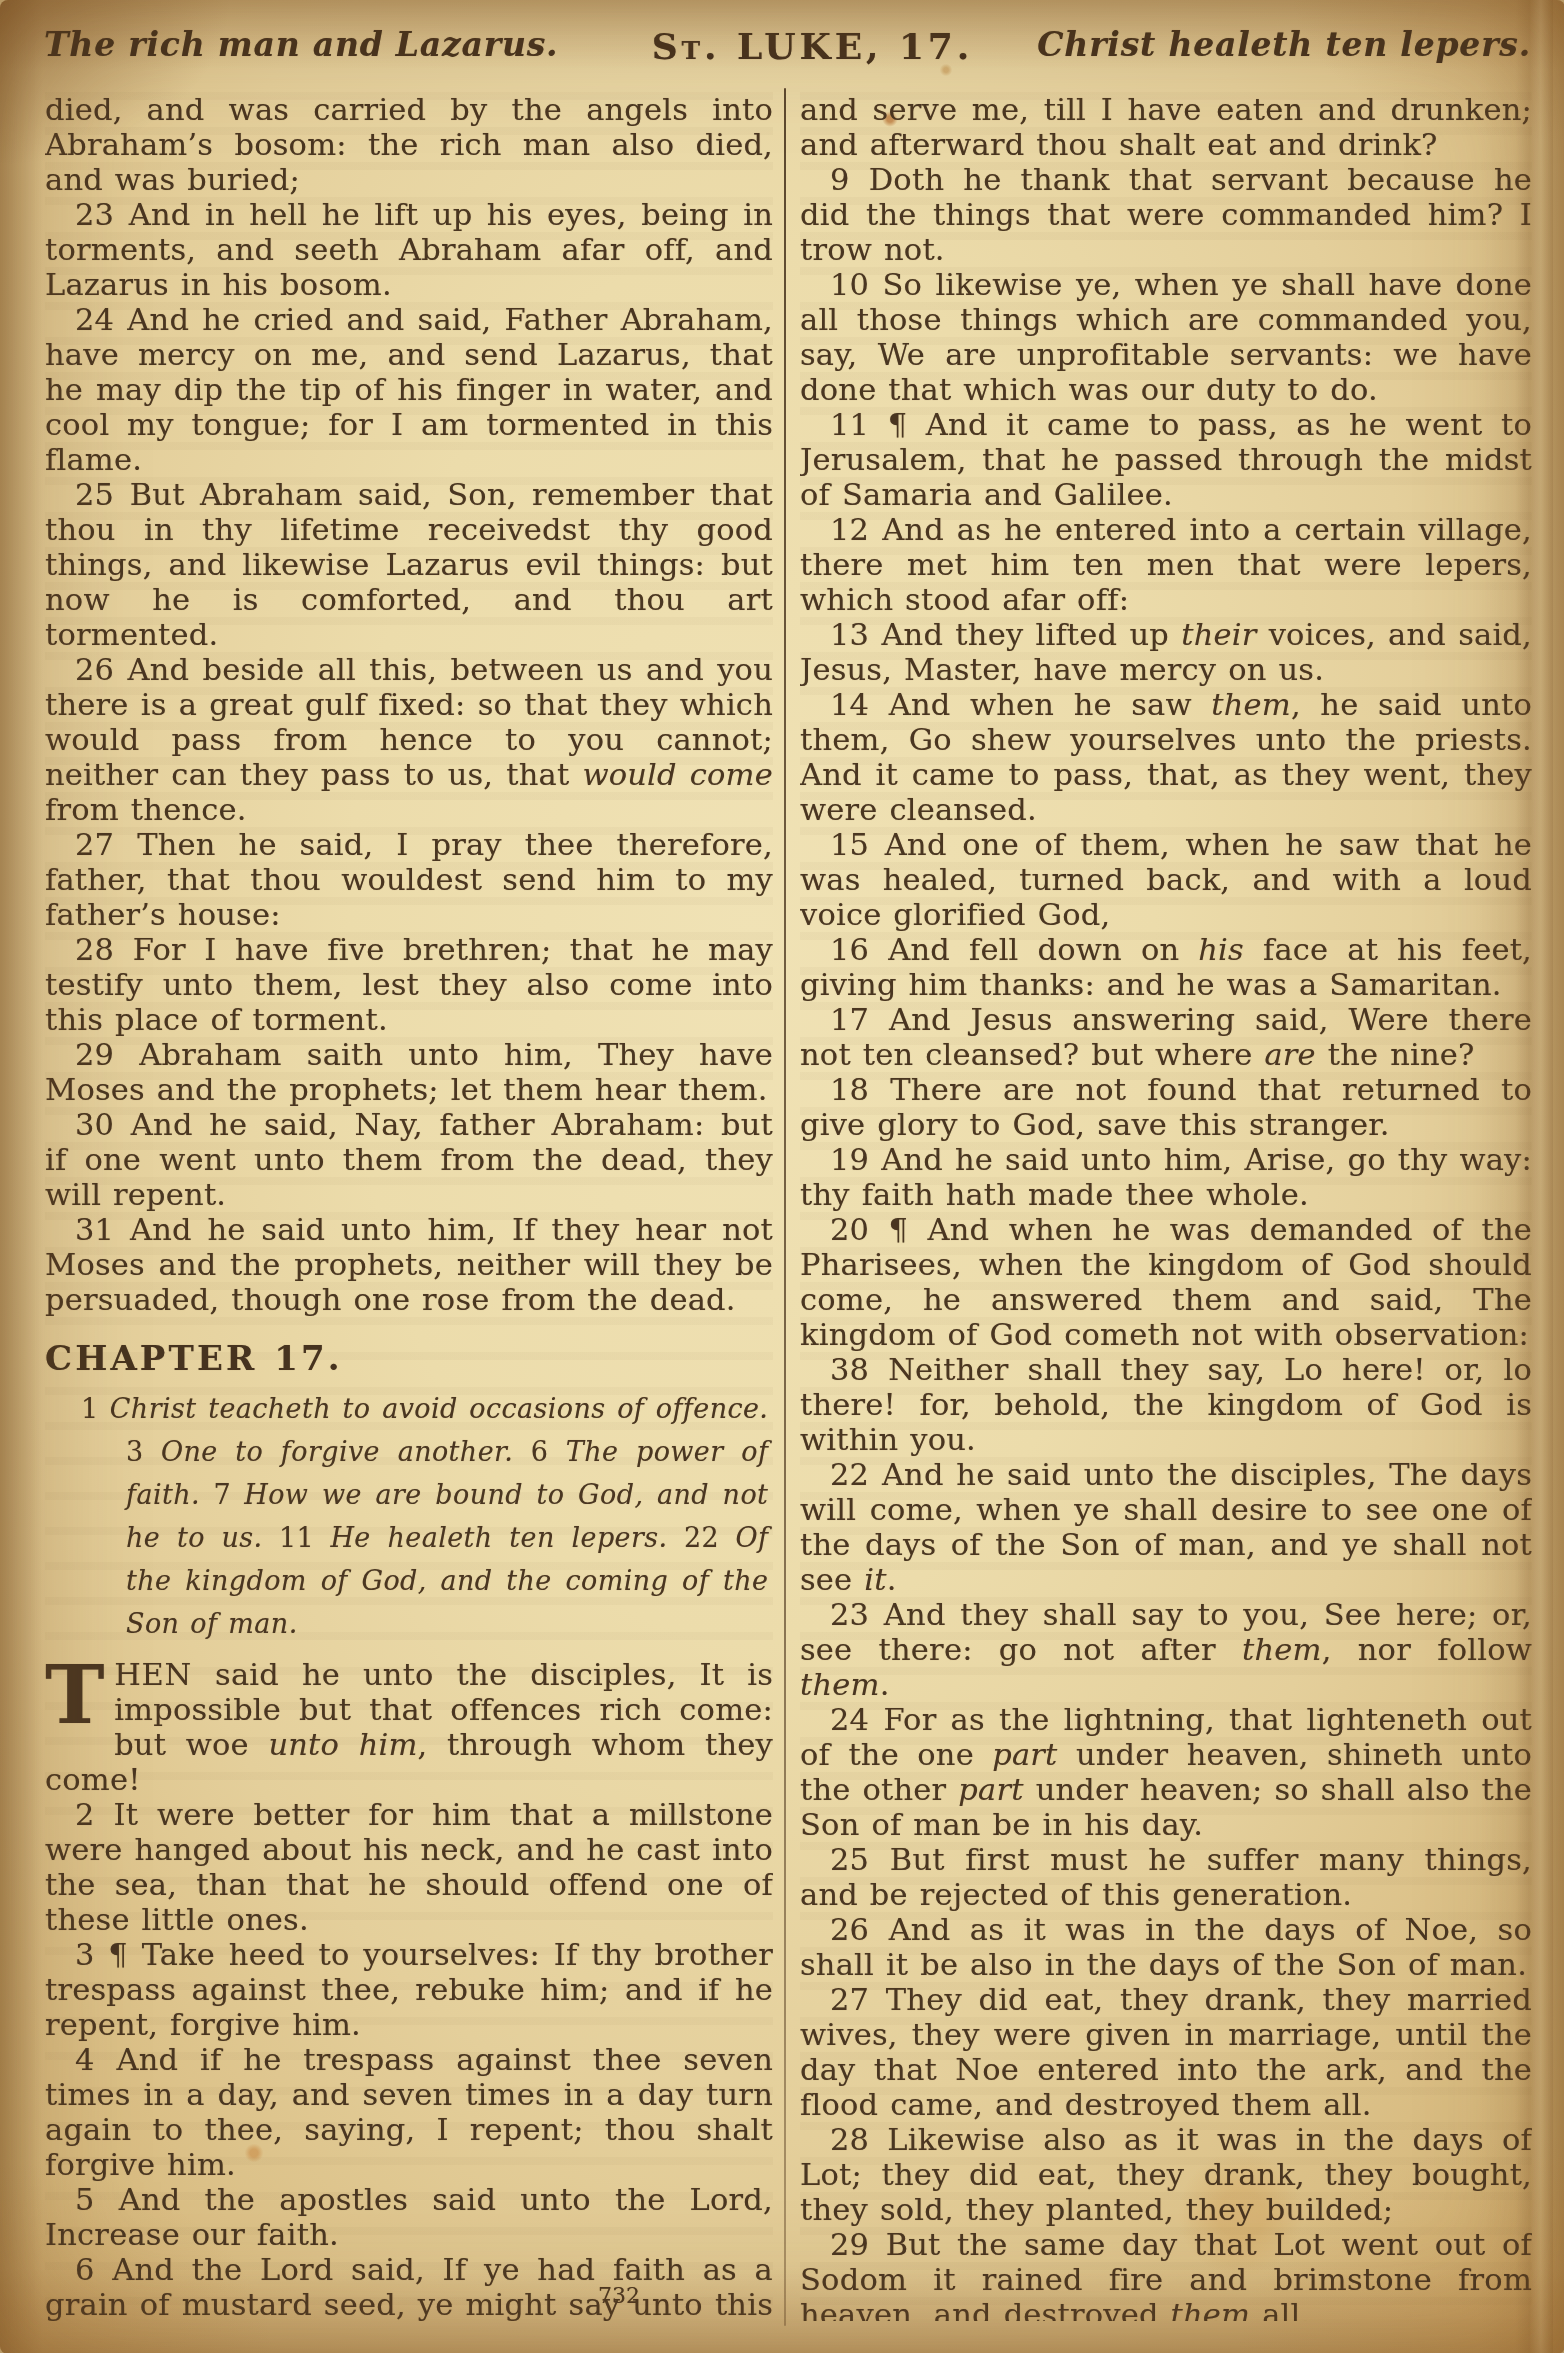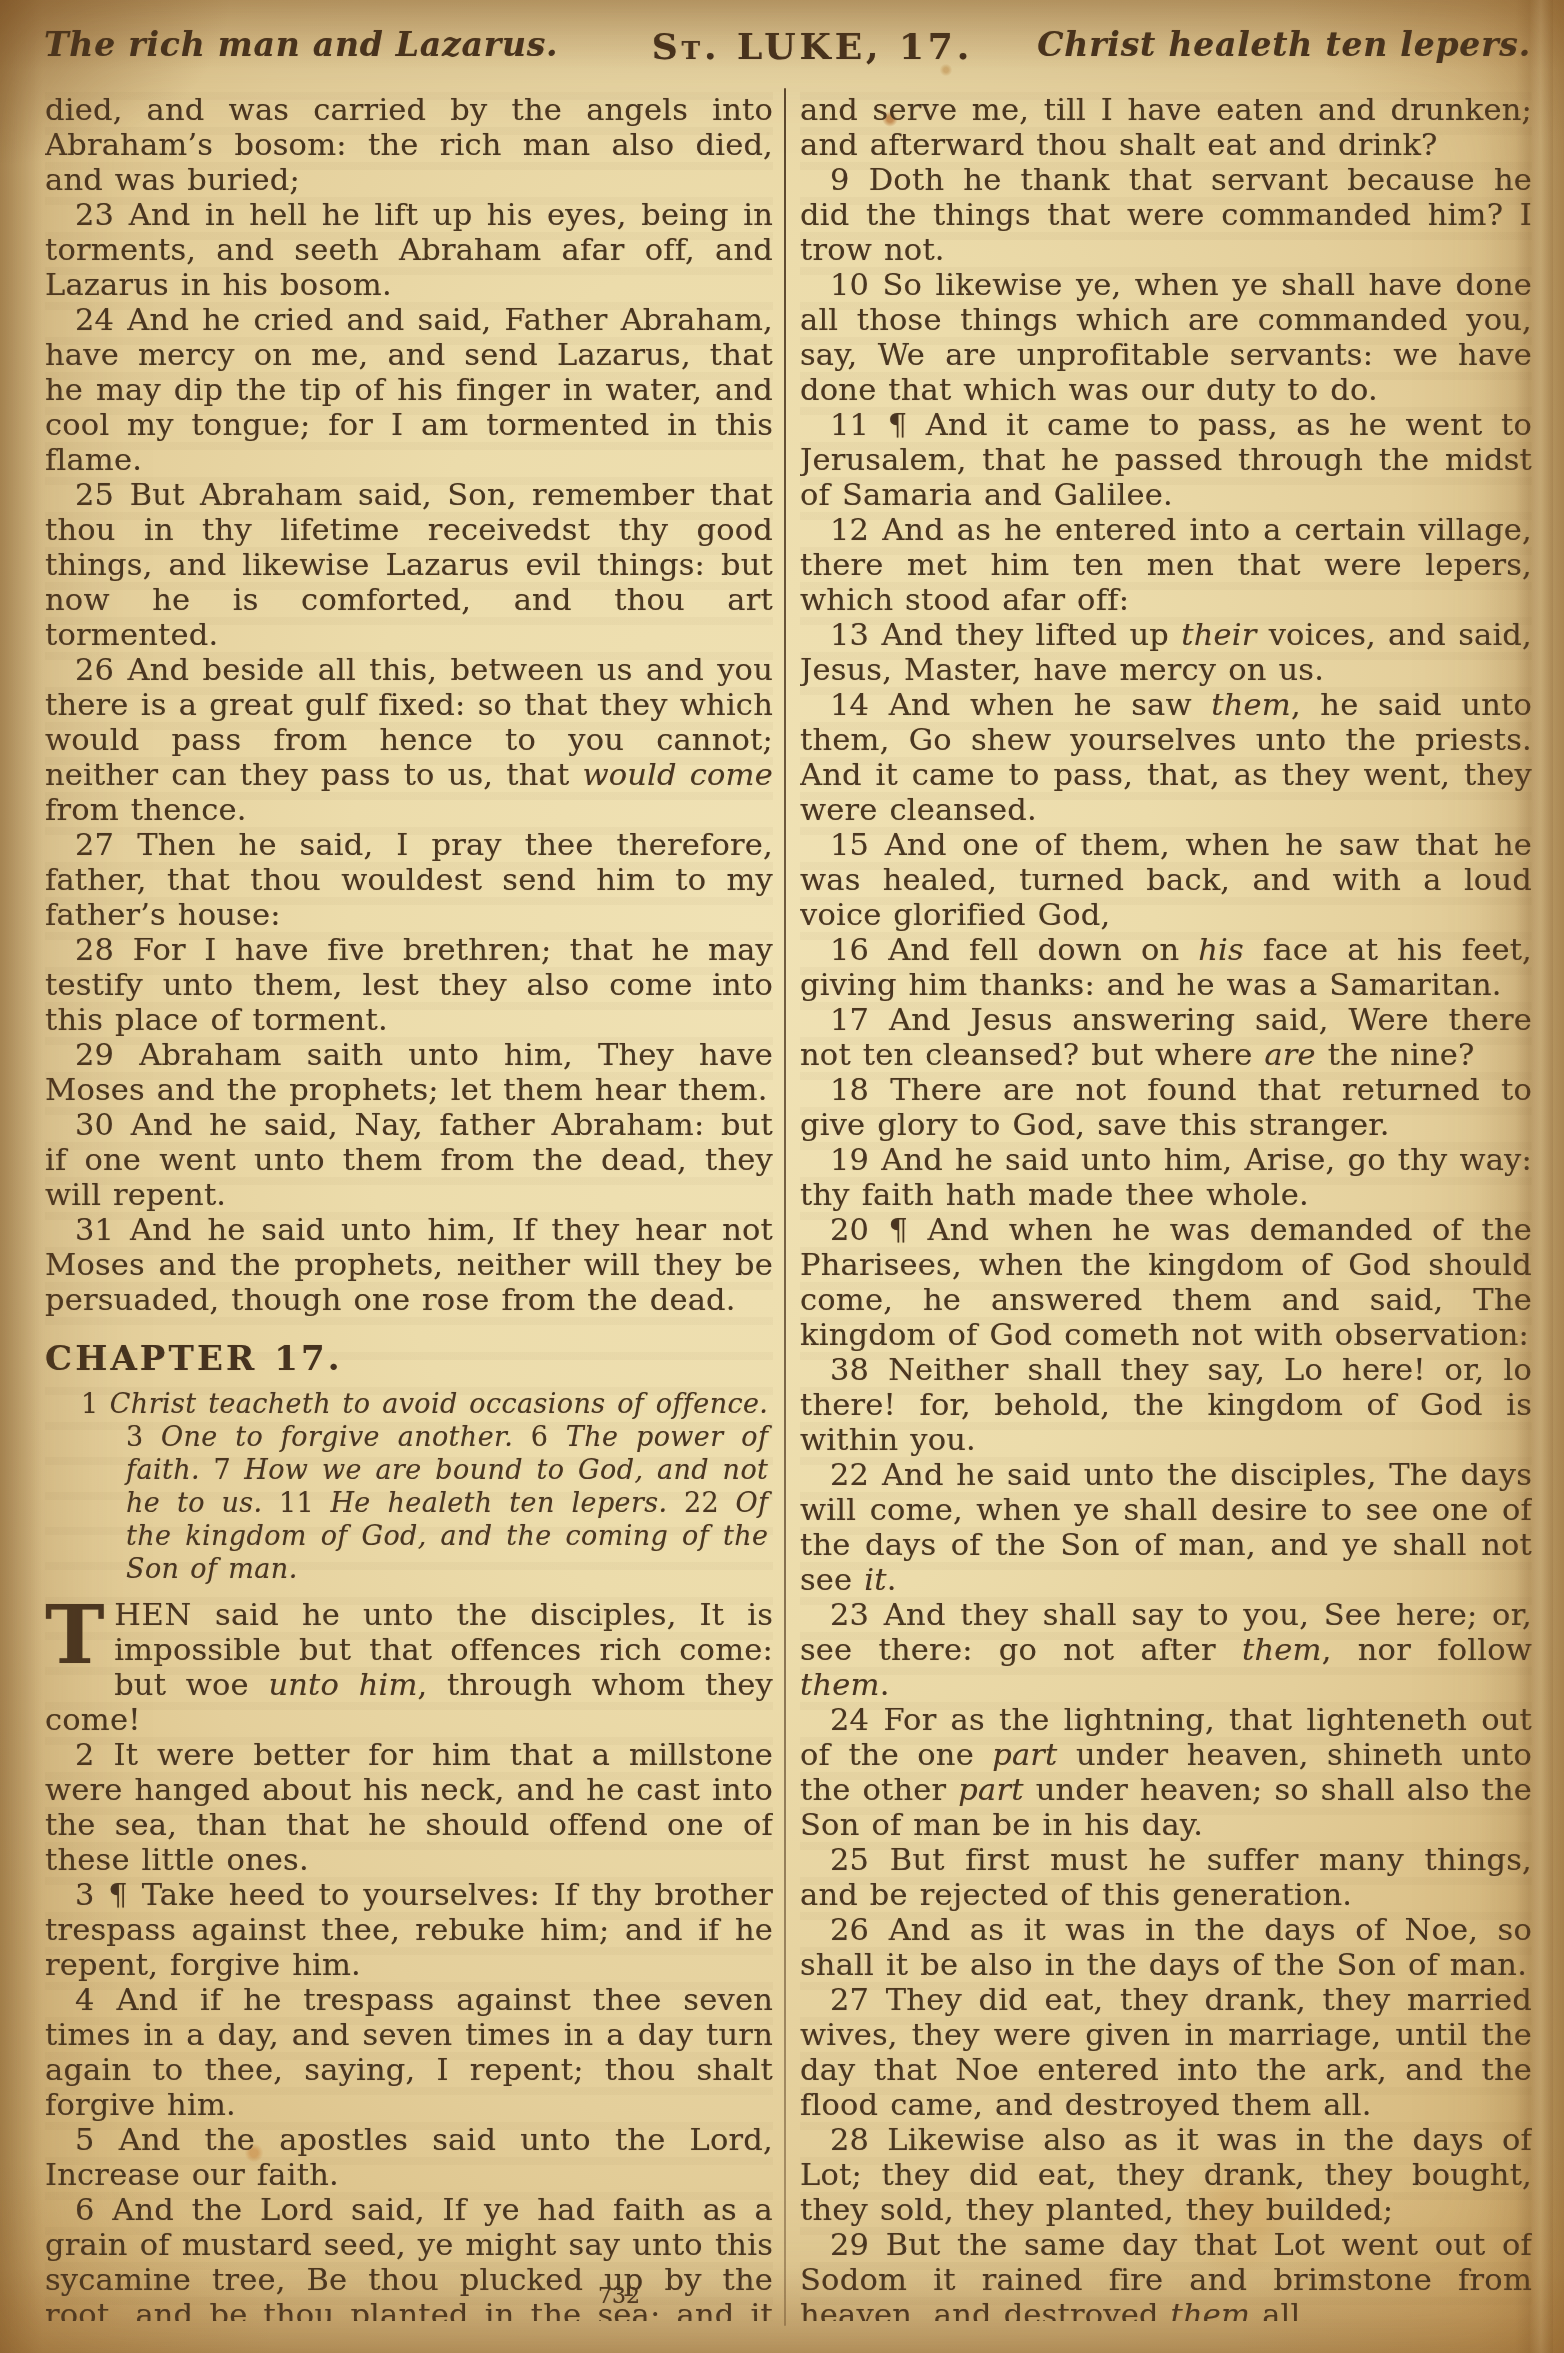--- a/index.html
+++ b/index.html
@@ -14,20 +14,21 @@
       radial-gradient(circle at 1241px 2214px, rgba(200,140,60,.25) 0 23.5px, rgba(200,140,60,0) 63px),
       radial-gradient(ellipse 329px 235px at 0% 0%, rgba(115,72,30,.50), rgba(115,72,30,0) 70%),
       radial-gradient(ellipse 391px 203px at 100% 0%, rgba(150,100,45,.33), rgba(150,100,45,0) 70%),
       radial-gradient(ellipse 469px 313px at 100% 100%, rgba(185,125,55,.30), rgba(185,125,55,0) 70%),
       radial-gradient(ellipse 391px 274px at 0% 100%, rgba(160,105,45,.28), rgba(160,105,45,0) 70%),
       linear-gradient(90deg, rgba(120,78,32,.38) 0, rgba(120,78,32,0) 43px),
       linear-gradient(270deg, rgba(130,85,35,.35) 0, rgba(150,105,50,.12) 35px, rgba(150,105,50,0) 86px),
       linear-gradient(180deg, rgba(140,92,40,.30) 0, rgba(140,92,40,0) 70px),
       linear-gradient(0deg, rgba(150,100,45,.30) 0, rgba(150,100,45,0) 86px),
       radial-gradient(ellipse at 48% 40%, #f0e2b5 0%, #ecdcab 35%, #e4cf9b 60%, #d9bd83 82%, #cfae6f 100%);
+    border-radius: 8px;
   }
   .page::after{
     content:"";position:absolute;inset:0;pointer-events:none;
     box-shadow: inset 0 0 125px 23.5px rgba(120,78,32,.33), inset 0 0 31px 6.3px rgba(120,78,32,.16);
   }
   .right-crease{
     position:absolute;top:0;right:12.5px;width:38px;height:100%;pointer-events:none;
     background:linear-gradient(90deg, rgba(110,70,28,0) 0, rgba(110,70,28,.16) 38%, rgba(242,228,185,.22) 68%, rgba(110,70,28,.14) 100%);
   }
 
@@ -64,21 +65,21 @@
   .continuation{text-indent:0;}
   .it{font-style:italic;}
   .verse-num{white-space:pre;}
   .pilcrow{white-space:pre;}
 
   .chapter-heading{
     text-align:left;text-indent:0;font-size:34px;letter-spacing:3.1px;
     margin:23.5px 0 11px 0;font-weight:bold;color:#46331f;
   }
   .chapter-summary{
-    font-size:27px;line-height:33px;margin:0 4.7px 12.5px 0;
+    font-size:27px;line-height:43px;margin:0 4.7px 12.5px 0;
     padding-left:81px;text-indent:-45px;
   }
   .chapter-summary .it{letter-spacing:0.4px;}
 
   .dropcap{
     float:left;font-size:80px;line-height:66px;font-weight:bold;
     margin:4.7px 9.4px 0 0;color:#4a3621;
   }
   .dropcap-verse{text-indent:0;}
   .lead-caps{letter-spacing:0.8px;}

